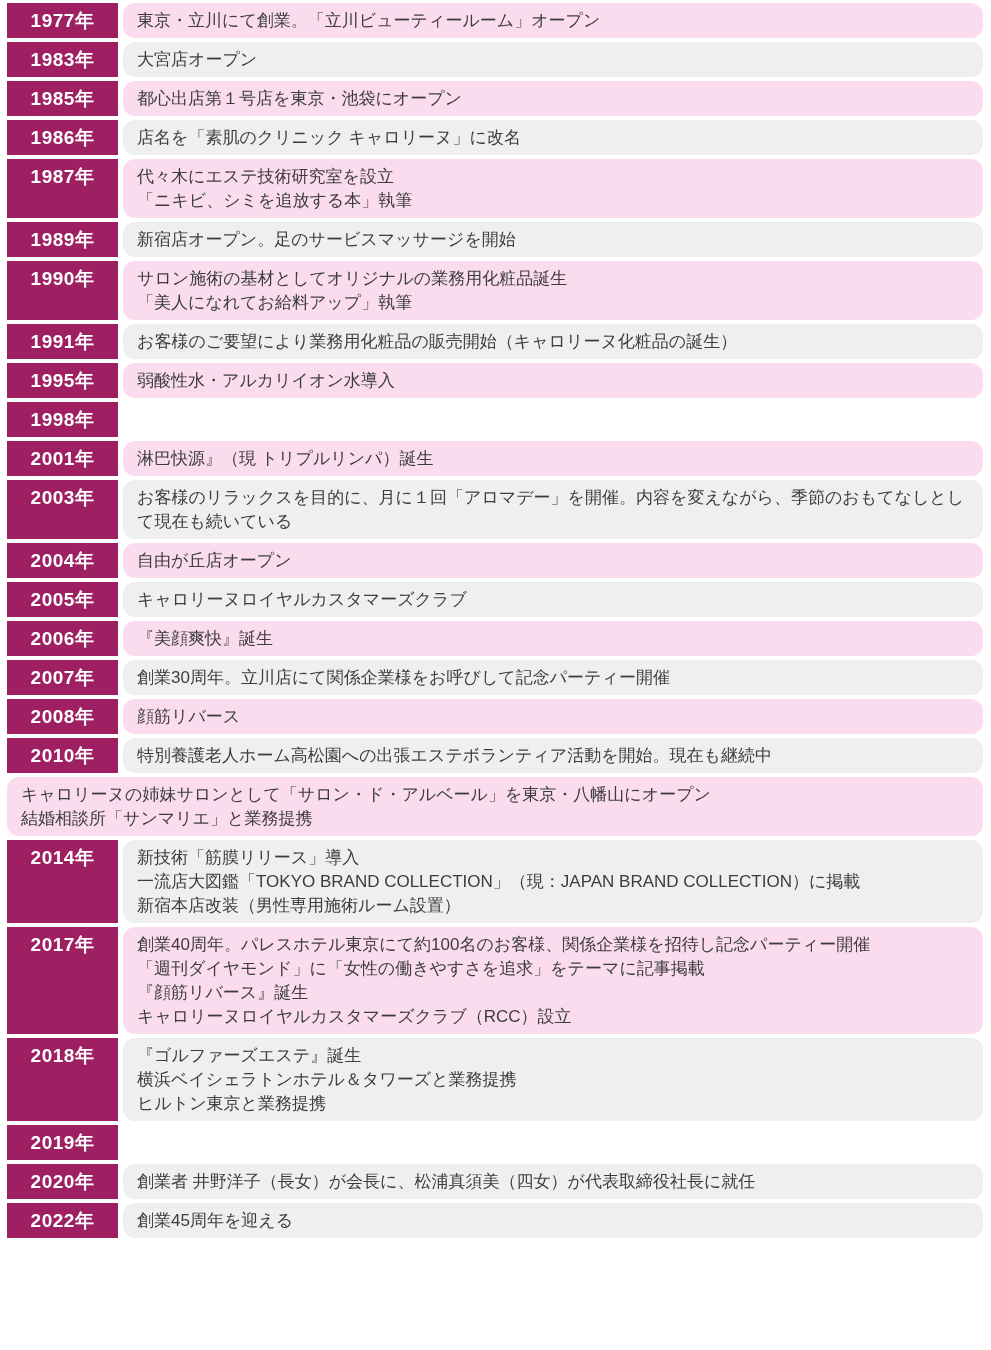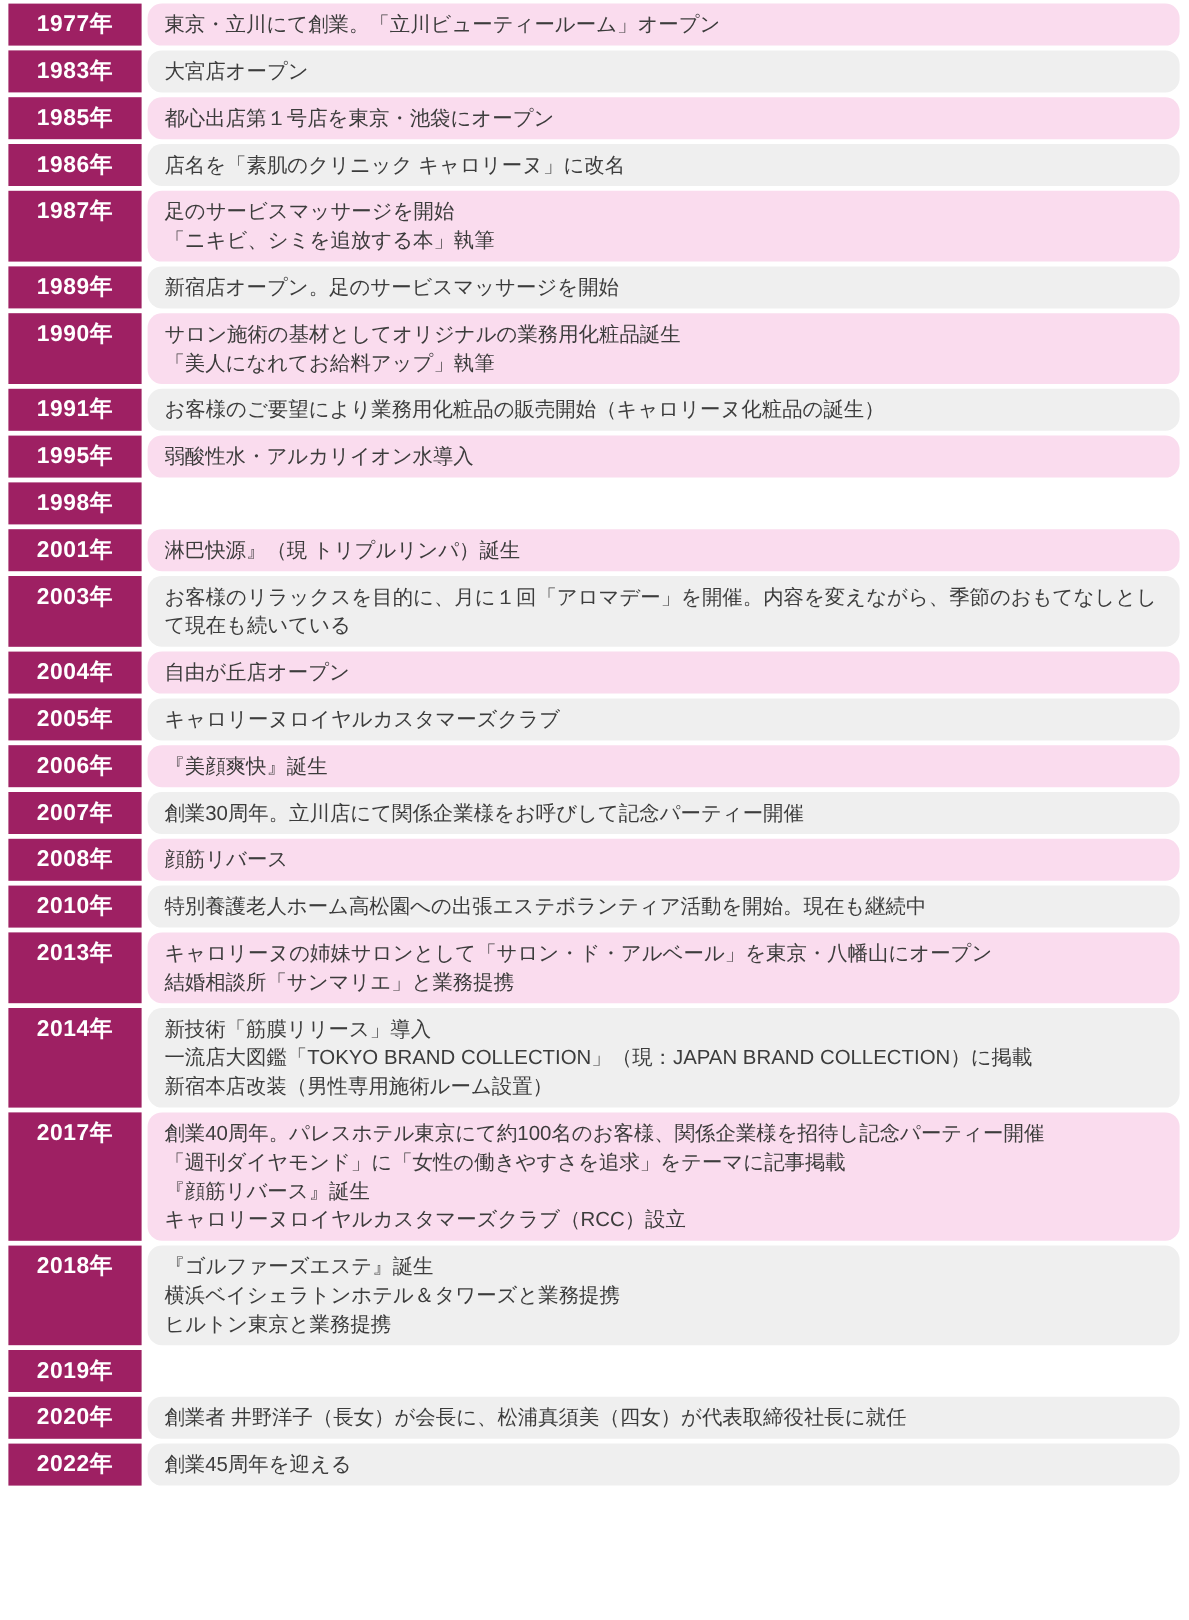--- a/index.html
+++ b/index.html
@@ -68,21 +68,21 @@
     <div class="event pink">都心出店第１号店を東京・池袋にオープン</div>
   </div>
 
   <div class="row">
     <div class="year">1986年</div>
     <div class="event gray">店名を「素肌のクリニック キャロリーヌ」に改名</div>
   </div>
 
   <div class="row">
     <div class="year">1987年</div>
-    <div class="event pink">足のサービスマッサージを開始
+    <div class="event pink">代々木にエステ技術研究室を設立
 「ニキビ、シミを追放する本」執筆</div>
   </div>
 
   <div class="row">
     <div class="year">1989年</div>
     <div class="event gray">新宿店オープン。足のサービスマッサージを開始</div>
   </div>
 
   <div class="row">
     <div class="year">1990年</div>
@@ -138,21 +138,20 @@
     <div class="year">2008年</div>
     <div class="event pink">顔筋リバース</div>
   </div>
 
   <div class="row">
     <div class="year">2010年</div>
     <div class="event gray">特別養護老人ホーム高松園への出張エステボランティア活動を開始。現在も継続中</div>
   </div>
 
   <div class="row">
-    <div class="year">2013年</div>
     <div class="event pink">キャロリーヌの姉妹サロンとして「サロン・ド・アルベール」を東京・八幡山にオープン
 結婚相談所「サンマリエ」と業務提携</div>
   </div>
 
   <div class="row">
     <div class="year">2014年</div>
     <div class="event gray">新技術「筋膜リリース」導入
 一流店大図鑑「TOKYO BRAND COLLECTION」（現：JAPAN BRAND COLLECTION）に掲載
 新宿本店改装（男性専用施術ルーム設置）</div>
   </div>

